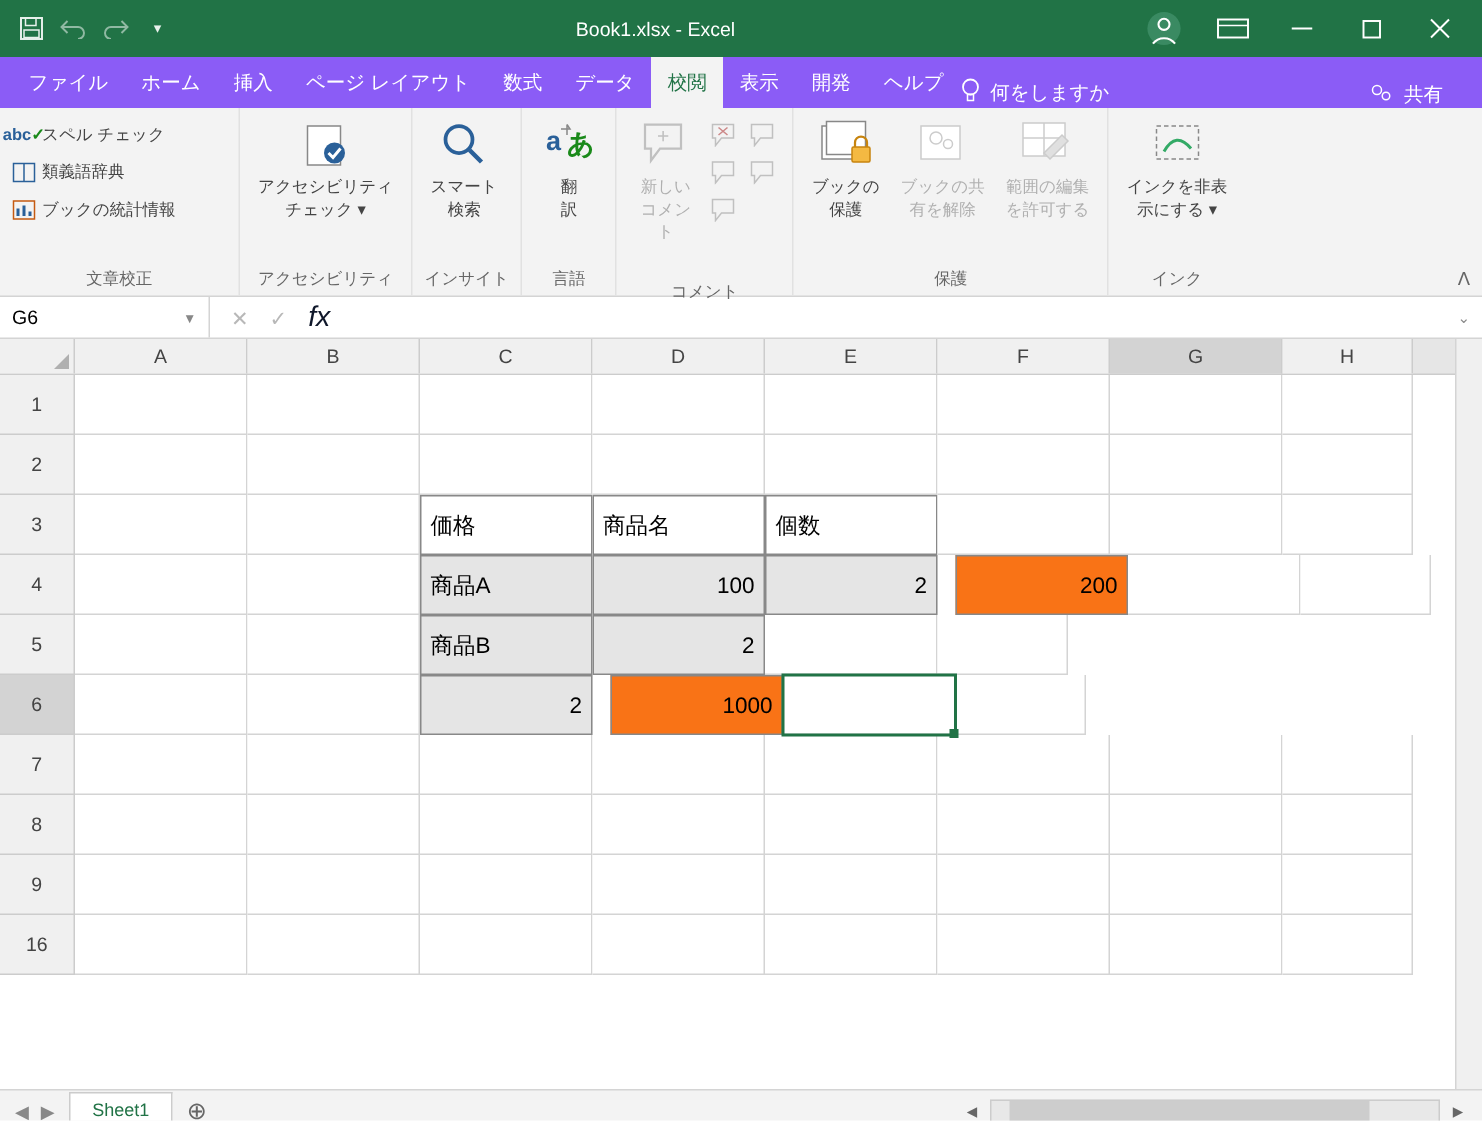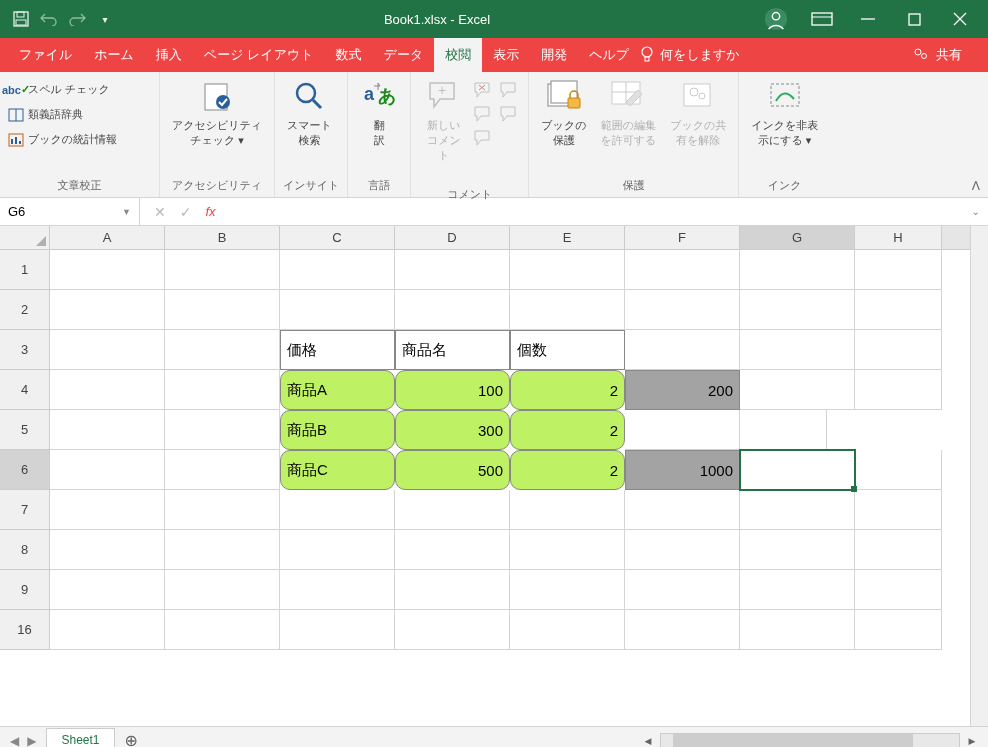--- a/index.html
+++ b/index.html
@@ -3,21 +3,21 @@
 <meta charset="utf-8">
 <style>
 * { margin: 0; padding: 0; box-sizing: border-box; font-family: "Yu Gothic UI", "Meiryo", sans-serif; }
 body { background: #fff; width: 988px; height: 747px; overflow: hidden; position: relative; }
 .titlebar { height: 38px; background: #217346; display: flex; align-items: center; color: #fff; }
 .qat { display: flex; align-items: center; gap: 10px; padding: 0 12px; }
 .qat-icon { width: 18px; height: 18px; display: flex; align-items: center; justify-content: center; opacity: .9; }
 .title-center { flex: 1; text-align: center; font-size: 13px; }
 .title-right { display: flex; align-items: center; gap: 22px; padding: 0 16px; }
 .win-btn { width: 24px; height: 24px; display: flex; align-items: center; justify-content: center; }
-.menubar { height: 34px; background: #ef4444; display: flex; align-items: center; padding: 0 8px; color: #fff; font-size: 13px; }
+.menubar { height: 34px; background: #8b5cf6; display: flex; align-items: flex-end; padding: 0 8px; color: #fff; font-size: 13px; }
 .menu-item { padding: 8px 11px; cursor: pointer; }
 .menu-item.active { background: #f3f3f3; color: #217346; }
 .menu-right { margin-left: auto; padding-right: 18px; display: flex; align-items: center; gap: 8px; }
 .help-label { display: flex; align-items: center; gap: 6px; }
 
 .ribbon { height: 126px; background: #f3f3f3; border-bottom: 1px solid #d4d4d4; display: flex; position: relative; }
 .ribbon-group { border-right: 1px solid #e1e1e1; padding: 4px 8px 2px; display: flex; flex-direction: column; }
 .ribbon-group-body { flex: 1; display: flex; align-items: flex-start; gap: 6px; }
 .ribbon-group-label { text-align: center; font-size: 11px; color: #666; padding: 2px 0; margin-top: 20px; }
 .ribbon-big-btn { display: flex; flex-direction: column; align-items: center; justify-content: center; font-size: 11px; color: #444; padding: 2px 4px; min-width: 46px; text-align: center; line-height: 1.35; }
@@ -26,39 +26,39 @@
 .small-item { font-size: 11px; color: #444; display: flex; align-items: center; gap: 4px; padding: 2px 0; }
 .small-icon { width: 16px; height: 14px; display: inline-flex; align-items: center; justify-content: center; }
 .ribbon-collapse { position: absolute; bottom: 4px; right: 8px; color: #666; font-size: 12px; }
 
 .highlight-box { border: 3px solid #d40000; }
 
 .namebox-row { height: 28px; border-bottom: 1px solid #d4d4d4; display: flex; align-items: center; background: #fff; }
 .namebox { width: 140px; border-right: 1px solid #d4d4d4; padding: 0 8px; font-size: 13px; display: flex; align-items: center; height: 100%; }
 .namebox-arrow { margin-left: auto; color: #888; font-size: 9px; }
 .fx-btns { display: flex; align-items: center; gap: 14px; padding: 0 14px; color: #b8b8b8; font-size: 14px; }
-.fx-label { color: #ef4444; font-style: italic; font-size: 13px; }
+.fx-label { color: #0f172a; font-style: italic; font-size: 19px; }
 .formula-input { flex: 1; border: none; outline: none; font-size: 13px; padding: 0 6px; }
 .fb-expand { padding: 0 8px; color: #888; font-size: 10px; }
 
 .sheet-area { position: relative; height: 500px; display: flex; }
 .sheet-main { flex: 1; position: relative; overflow: hidden; }
 .col-headers { height: 24px; display: flex; background: #e6e6e6; border-bottom: 1px solid #ccc; font-size: 13px; color: #444; }
 .select-all { width: 50px; background: #f0f0f0; border-right: 1px solid #ccc; position: relative; }
 .select-all::after { content: ''; position: absolute; right: 3px; bottom: 3px; width: 0; height: 0; border-left: 10px solid transparent; border-bottom: 10px solid #b0b0b0; }
 .col-h { border-right: 1px solid #ccc; text-align: center; line-height: 24px; background: #f0f0f0; }
 .col-h.sel { background: #d3d3d3; }
 .rows { display: flex; flex-direction: column; }
 .row { display: flex; height: 40px; }
 .row-h { width: 50px; background: #f0f0f0; border-right: 1px solid #ccc; border-bottom: 1px solid #ccc; text-align: center; font-size: 13px; color: #444; display: flex; align-items: center; justify-content: center; }
 .row-h.sel { background: #d3d3d3; }
 .cell { border-right: 1px solid #d4d4d4; border-bottom: 1px solid #d4d4d4; font-size: 15px; padding: 0 6px; display: flex; align-items: center; background: #fff; }
 .cell.bdr { border: 1px solid #888; }
-.cell.green { background: #bef264; border-radius: 10px; }
-.cell.blue { background: #a3a3a3; }
+.cell.green { background: #e5e5e5; }
+.cell.blue { background: #f97316; margin-left: 12px; }
 .cell.num { justify-content: flex-end; }
 .cell.active { outline: 2px solid #217346; outline-offset: -1px; position: relative; }
 .cell.active::after { content: ''; position: absolute; right: -3px; bottom: -3px; width: 6px; height: 6px; background: #217346; }
 .vscroll { width: 18px; background: #f0f0f0; border-left: 1px solid #d4d4d4; }
 
 .tabbar { height: 28px; border-top: 1px solid #d4d4d4; background: #f3f3f3; display: flex; align-items: center; font-size: 12px; }
 .tab-nav { padding: 0 10px; color: #888; display: flex; gap: 8px; }
 .sheet-tab { padding: 4px 14px; background: #fff; border: 1px solid #ccc; border-bottom: 2px solid #217346; color: #217346; }
 .add-sheet { padding: 0 10px; color: #666; font-size: 16px; }
 .tab-right { margin-left: auto; padding: 0 10px; display: flex; align-items: center; gap: 6px; }
@@ -283,39 +283,39 @@
               <rect x="22" y="18" width="12" height="10" rx="1" fill="#f4b942" stroke="#c7840e"></rect>
               <path d="M24 18 V15 A4 4 0 0 1 32 15 V18" fill="none" stroke="#c7840e" stroke-width="1.5"></path>
             </svg>
           </div>
         <span style="white-space:pre-line">ブックの
 保護</span>
       </div>
       <div class="ribbon-big-btn disabled">
         <div class="ribbon-big-icon">
             <svg width="36" height="32" viewBox="0 0 36 32">
+              <rect x="4" y="4" width="26" height="22" fill="#fff" stroke="#ccc"></rect>
+              <circle cx="14" cy="12" r="4" fill="none" stroke="#ccc"></circle>
+              <circle cx="22" cy="16" r="3" fill="none" stroke="#ccc"></circle>
+            </svg>
+          </div>
+        <span style="white-space:pre-line">ブックの共
+有を解除</span>
+      </div>
+      <div class="ribbon-big-btn disabled">
+        <div class="ribbon-big-icon">
+            <svg width="36" height="32" viewBox="0 0 36 32">
               <rect x="2" y="2" width="28" height="22" fill="#fff" stroke="#ccc"></rect>
               <line x1="2" y1="12" x2="30" y2="12" stroke="#ccc"></line>
               <line x1="16" y1="2" x2="16" y2="24" stroke="#ccc"></line>
               <path d="M20 26 L32 14 L28 10 L16 22 Z" fill="#e0e0e0" stroke="#ccc"></path>
             </svg>
           </div>
         <span style="white-space:pre-line">範囲の編集
 を許可する</span>
-      </div>
-      <div class="ribbon-big-btn disabled">
-        <div class="ribbon-big-icon">
-            <svg width="36" height="32" viewBox="0 0 36 32">
-              <rect x="4" y="4" width="26" height="22" fill="#fff" stroke="#ccc"></rect>
-              <circle cx="14" cy="12" r="4" fill="none" stroke="#ccc"></circle>
-              <circle cx="22" cy="16" r="3" fill="none" stroke="#ccc"></circle>
-            </svg>
-          </div>
-        <span style="white-space:pre-line">ブックの共
-有を解除</span>
       </div>
     </div>
     <div class="ribbon-group-label">保護</div>
   </div>
 
   <div class="ribbon-group" style="border-right:none">
     <div class="ribbon-group-body">
       <div class="ribbon-big-btn">
         <div class="ribbon-big-icon">
             <svg width="34" height="30" viewBox="0 0 34 30">
@@ -402,31 +402,28 @@
           <div class="cell cw-E bdr green num">2</div>
           <div class="cell cw-F bdr blue num">200</div>
           <div class="cell cw-G"></div>
           <div class="cell cw-H"></div>
         </div>
       <div class="row">
           <div class="row-h">5</div>
           <div class="cell cw-A"></div>
           <div class="cell cw-B"></div>
           <div class="cell cw-C bdr green">商品B</div>
-          <div class="cell cw-D bdr green num">300</div>
           <div class="cell cw-E bdr green num">2</div>
           <div class="cell cw-G"></div>
           <div class="cell cw-H"></div>
         </div>
       <div class="row">
           <div class="row-h sel">6</div>
           <div class="cell cw-A"></div>
           <div class="cell cw-B"></div>
-          <div class="cell cw-C bdr green">商品C</div>
-          <div class="cell cw-D bdr green num">500</div>
           <div class="cell cw-E bdr green num">2</div>
           <div class="cell cw-F bdr blue num">1000</div>
           <div class="cell cw-G active"></div>
           <div class="cell cw-H"></div>
         </div>
       <div class="row">
           <div class="row-h">7</div>
           <div class="cell cw-A"></div>
           <div class="cell cw-B"></div>
           <div class="cell cw-C"></div>

